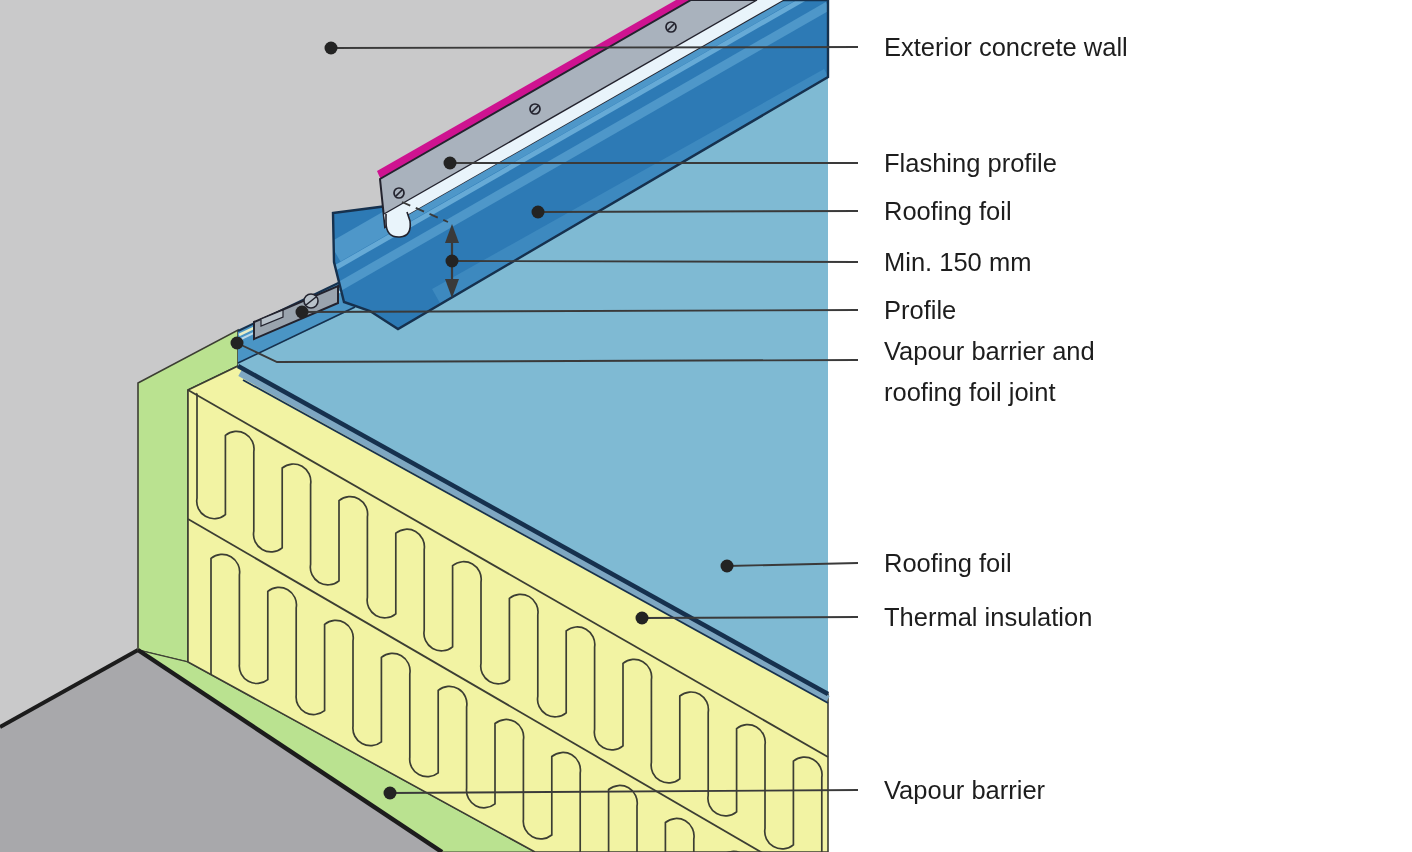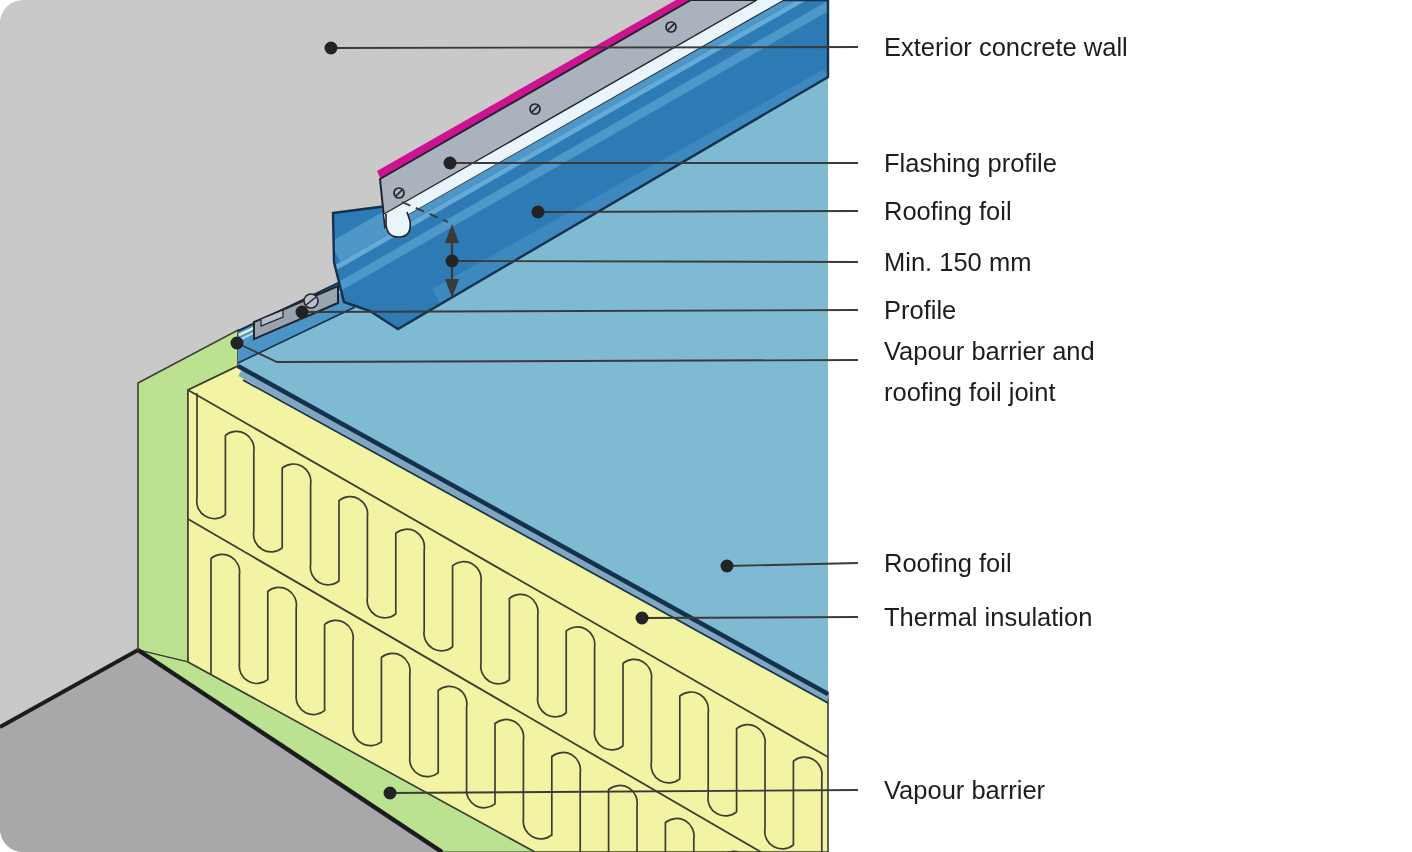--- a/index.html
+++ b/index.html
@@ -1,17 +1,17 @@
 <!DOCTYPE html>
 <html><head>
 <meta charset="utf-8">
 <style>
   html,body{margin:0;padding:0;background:#ffffff;}
   #stage{position:relative;width:1412px;height:852px;background:#ffffff;overflow:hidden;
-         font-family:"Liberation Sans", sans-serif;border-radius:23px;}
+         font-family:"Liberation Sans", sans-serif;}
   svg{position:absolute;left:0;top:0;}
   .lbl{font-family:"Liberation Sans", sans-serif;font-size:25.5px;}
 </style>
 </head>
 <body>
 
 <div id="stage">
 <svg id="diagram-svg" width="1412" height="852" viewBox="0 0 1412 852">
 
   <defs>

